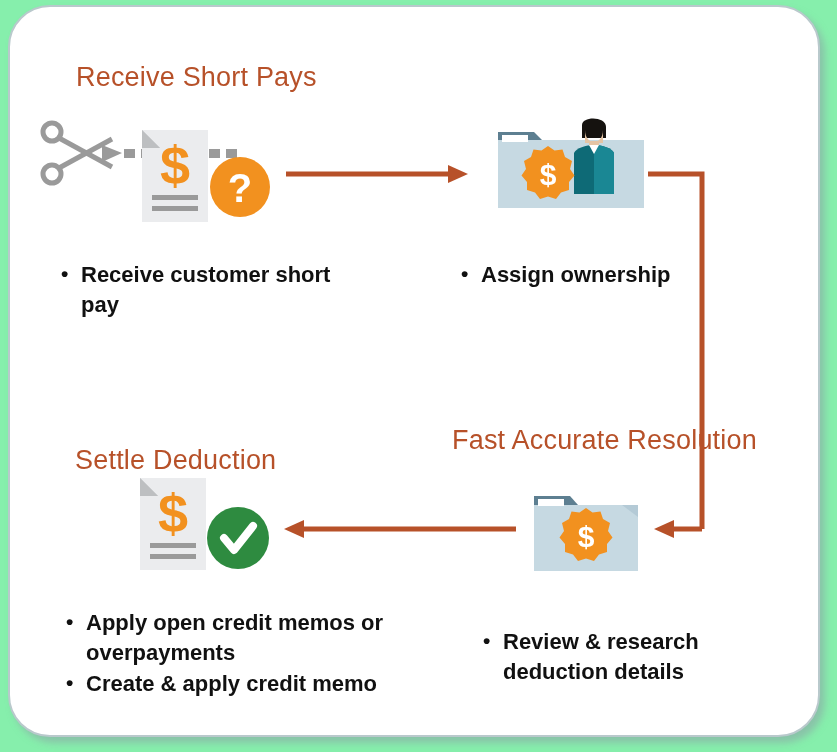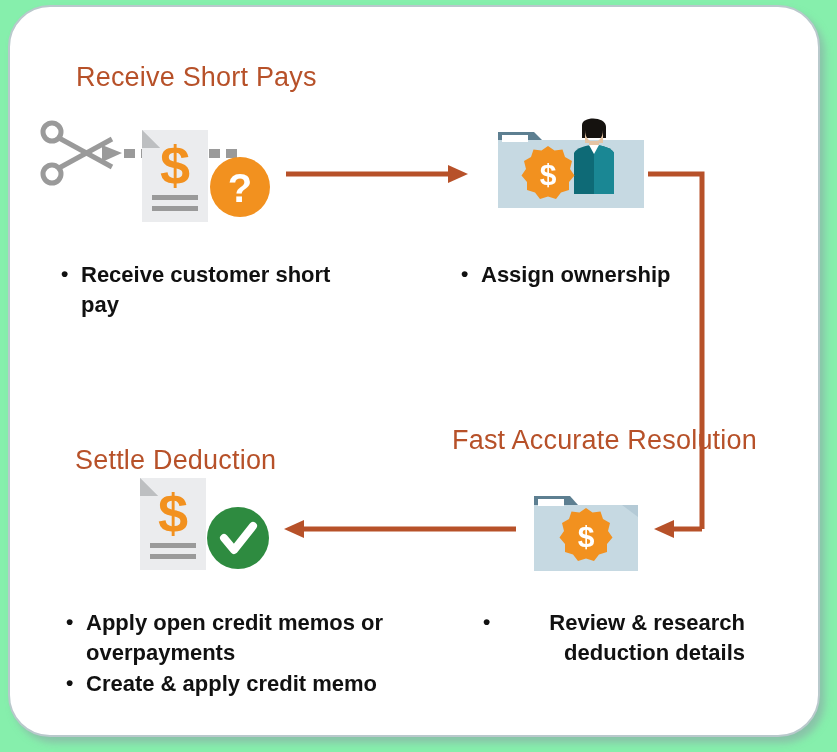--- a/index.html
+++ b/index.html
@@ -174,17 +174,17 @@
     <path d="M4,22 L108,22 L108,88 L4,88 Z" fill="#c6d9e2"></path>
     <path d="M92,22 L108,22 L108,34 Z" fill="#b4cad6"></path>
     <path d="M4,13 L40,13 L48,22 L4,22 Z" fill="#5d7f91"></path>
     <rect x="8" y="16" width="26" height="7" fill="#ffffff"></rect>
     <g transform="translate(56,53)">
       <polygon fill="#f2911f" points="0,-28 6.5,-23.5 14.5,-24.5 17,-17 24,-13 22,-5 26.5,1.5 21,8 21,16 13,18.5 8,25 0,22.5 -8,25 -13,18.5 -21,16 -21,8 -26.5,1.5 -22,-5 -24,-13 -17,-17 -14.5,-24.5 -6.5,-23.5"></polygon>
       <text x="0" y="11" font-family="Liberation Sans, sans-serif" font-size="30" font-weight="bold" fill="#ffffff" text-anchor="middle">$</text>
     </g>
   </svg>
 
-  <ul class="bullets" style="left:472px; top:600px; width:265px;text-align:right;">
+  <ul class="bullets" style="left:472px; top:619px; width:265px;">
     <li>Review &amp; research deduction details</li>
   </ul>
 
 </div>
 
 </body></html>

